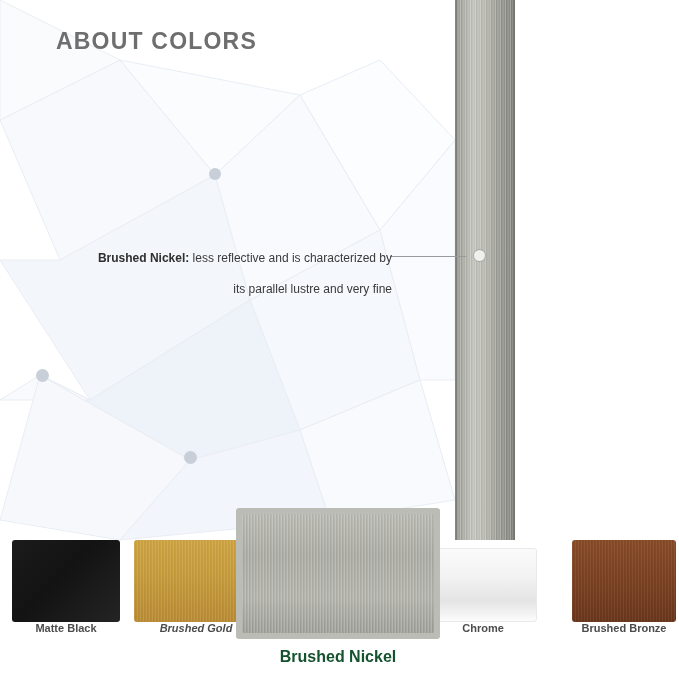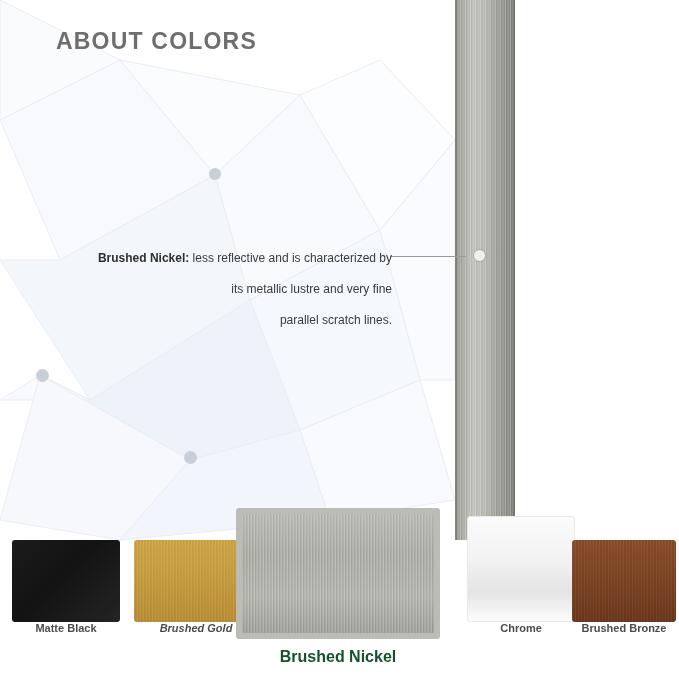--- a/index.html
+++ b/index.html
@@ -156,21 +156,21 @@
   }
   .sw-gold { left: 134px; width: 124px; height: 82px; font-style: italic; }
   .chip-gold {
     background:
       repeating-linear-gradient(to right,
         rgba(255,255,255,0.18) 0px,
         rgba(0,0,0,0.06) 2px,
         rgba(255,255,255,0.10) 3px),
       linear-gradient(to bottom, #cfa23a 0%, #c79a33 40%, #b9882a 100%);
   }
-  .sw-chrome { left: 467px; width: 108px; height: 106px; }
+  .sw-chrome { left: 429px; width: 108px; height: 74px; }
   .chip-chrome {
     background: linear-gradient(to bottom, #fbfbfb 0%, #f2f2f2 40%, #e4e4e4 72%, #fcfcfc 100%);
     border: 1px solid #e9e9e9;
     box-sizing: border-box;
   }
   .sw-bronze { left: 572px; width: 104px; height: 82px; }
   .chip-bronze {
     background:
       repeating-linear-gradient(to right,
         rgba(255,255,255,0.10) 0px,
@@ -254,22 +254,21 @@
 
   <div class="strip-right-fill"></div>
   <div class="nickel-strip"></div>
   <div class="nickel-strip-left-edge"></div>
   <div class="nickel-strip-right-edge"></div>
 
   <div class="callout-line"></div>
   <div class="callout-dot"></div>
   <div class="callout-text">
     <span class="lead">Brushed Nickel:</span><span> less reflective and is characterized by</span><br>
-    <span>its metallic lustre and very fine</span><br>
-    <span>parallel scratch lines.</span>
+    <span>its parallel lustre and very fine</span><br>
   </div>
 
   <div class="swatch-bar">
 
     <div class="swatch sw-black">
       <div class="chip chip-black"></div>
       <div class="caption">Matte Black</div>
     </div>
 
     <div class="swatch sw-gold">

